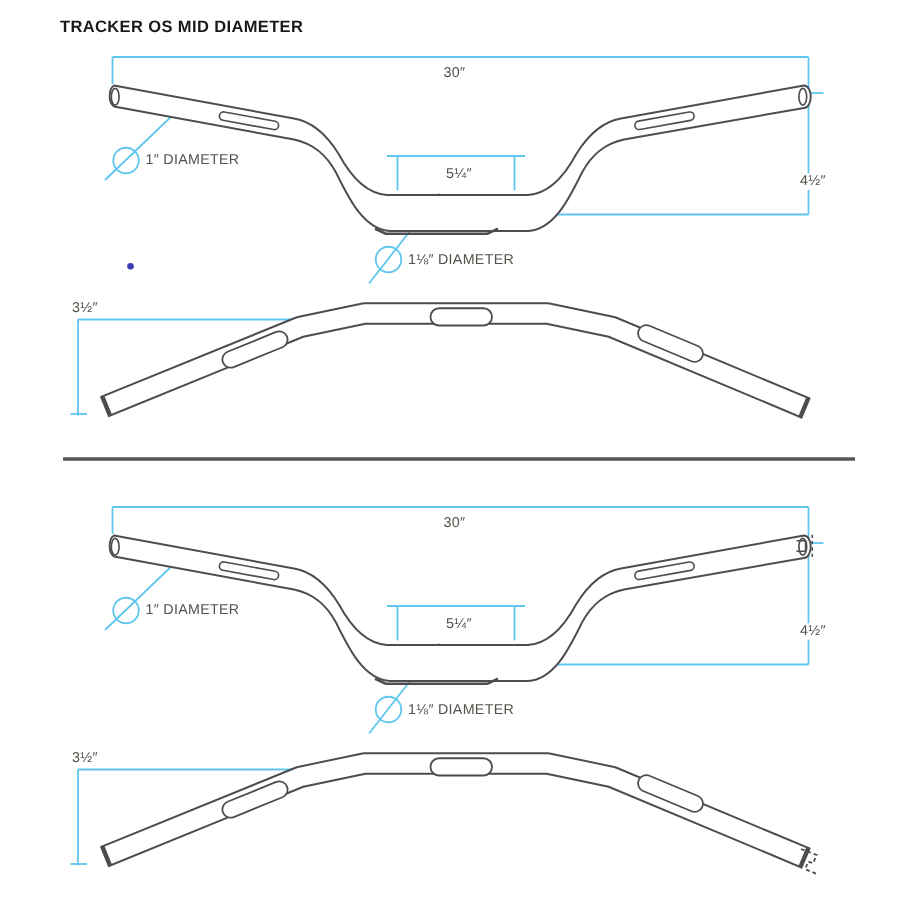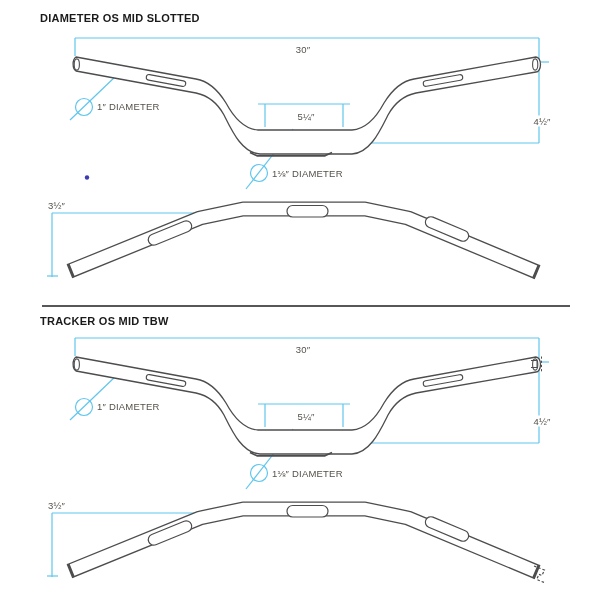--- a/index.html
+++ b/index.html
@@ -77,29 +77,28 @@
       <line x1="537" y1="360.5" x2="537" y2="367.5" stroke="#4d4d4f" stroke-width="1"></line>
       <line x1="541.5" y1="356.5" x2="541.5" y2="372" stroke="#4d4d4f" stroke-width="1" stroke-dasharray="2.2,2"></line>
       <path d="M534,566 L544.5,570 L542,575.5 L538.8,574.3 L536.8,579.5 L545,582.8" fill="none" stroke="#4d4d4f" stroke-width="1.2" stroke-dasharray="2.5,2"></path>
     </g>
 
     <circle cx="87" cy="177.5" r="2.2" fill="#3b3bb2"></circle>
 
     <line x1="42" y1="306" x2="570" y2="306" stroke="#57575a" stroke-width="2.2"></line>
   </svg>
 
-  <div class="title" style="left:40px;top:12px;">DIAMETER OS MID SLOTTED</div>
+  <div class="title" style="left:40px;top:12px;">TRACKER OS MID DIAMETER</div>
   <div class="dim center" style="left:303px;top:39px;">30″</div>
   <div class="dim" style="left:97px;top:101px;">1″ DIAMETER</div>
   <div class="dim center" style="left:306px;top:106px;">5¼″</div>
   <div class="dim center" style="left:542px;top:111px;">4½″</div>
   <div class="dim" style="left:272px;top:168px;">1⅛″ DIAMETER</div>
   <div class="dim" style="left:48px;top:200px;">3½″</div>
 
-  <div class="title" style="left:40px;top:315px;">TRACKER OS MID TBW</div>
   <div class="dim center" style="left:303px;top:339px;">30″</div>
   <div class="dim" style="left:97px;top:401px;">1″ DIAMETER</div>
   <div class="dim center" style="left:306px;top:406px;">5¼″</div>
   <div class="dim center" style="left:542px;top:411px;">4½″</div>
   <div class="dim" style="left:272px;top:468px;">1⅛″ DIAMETER</div>
   <div class="dim" style="left:48px;top:500px;">3½″</div>
 
 </div>
 
 </body></html>

